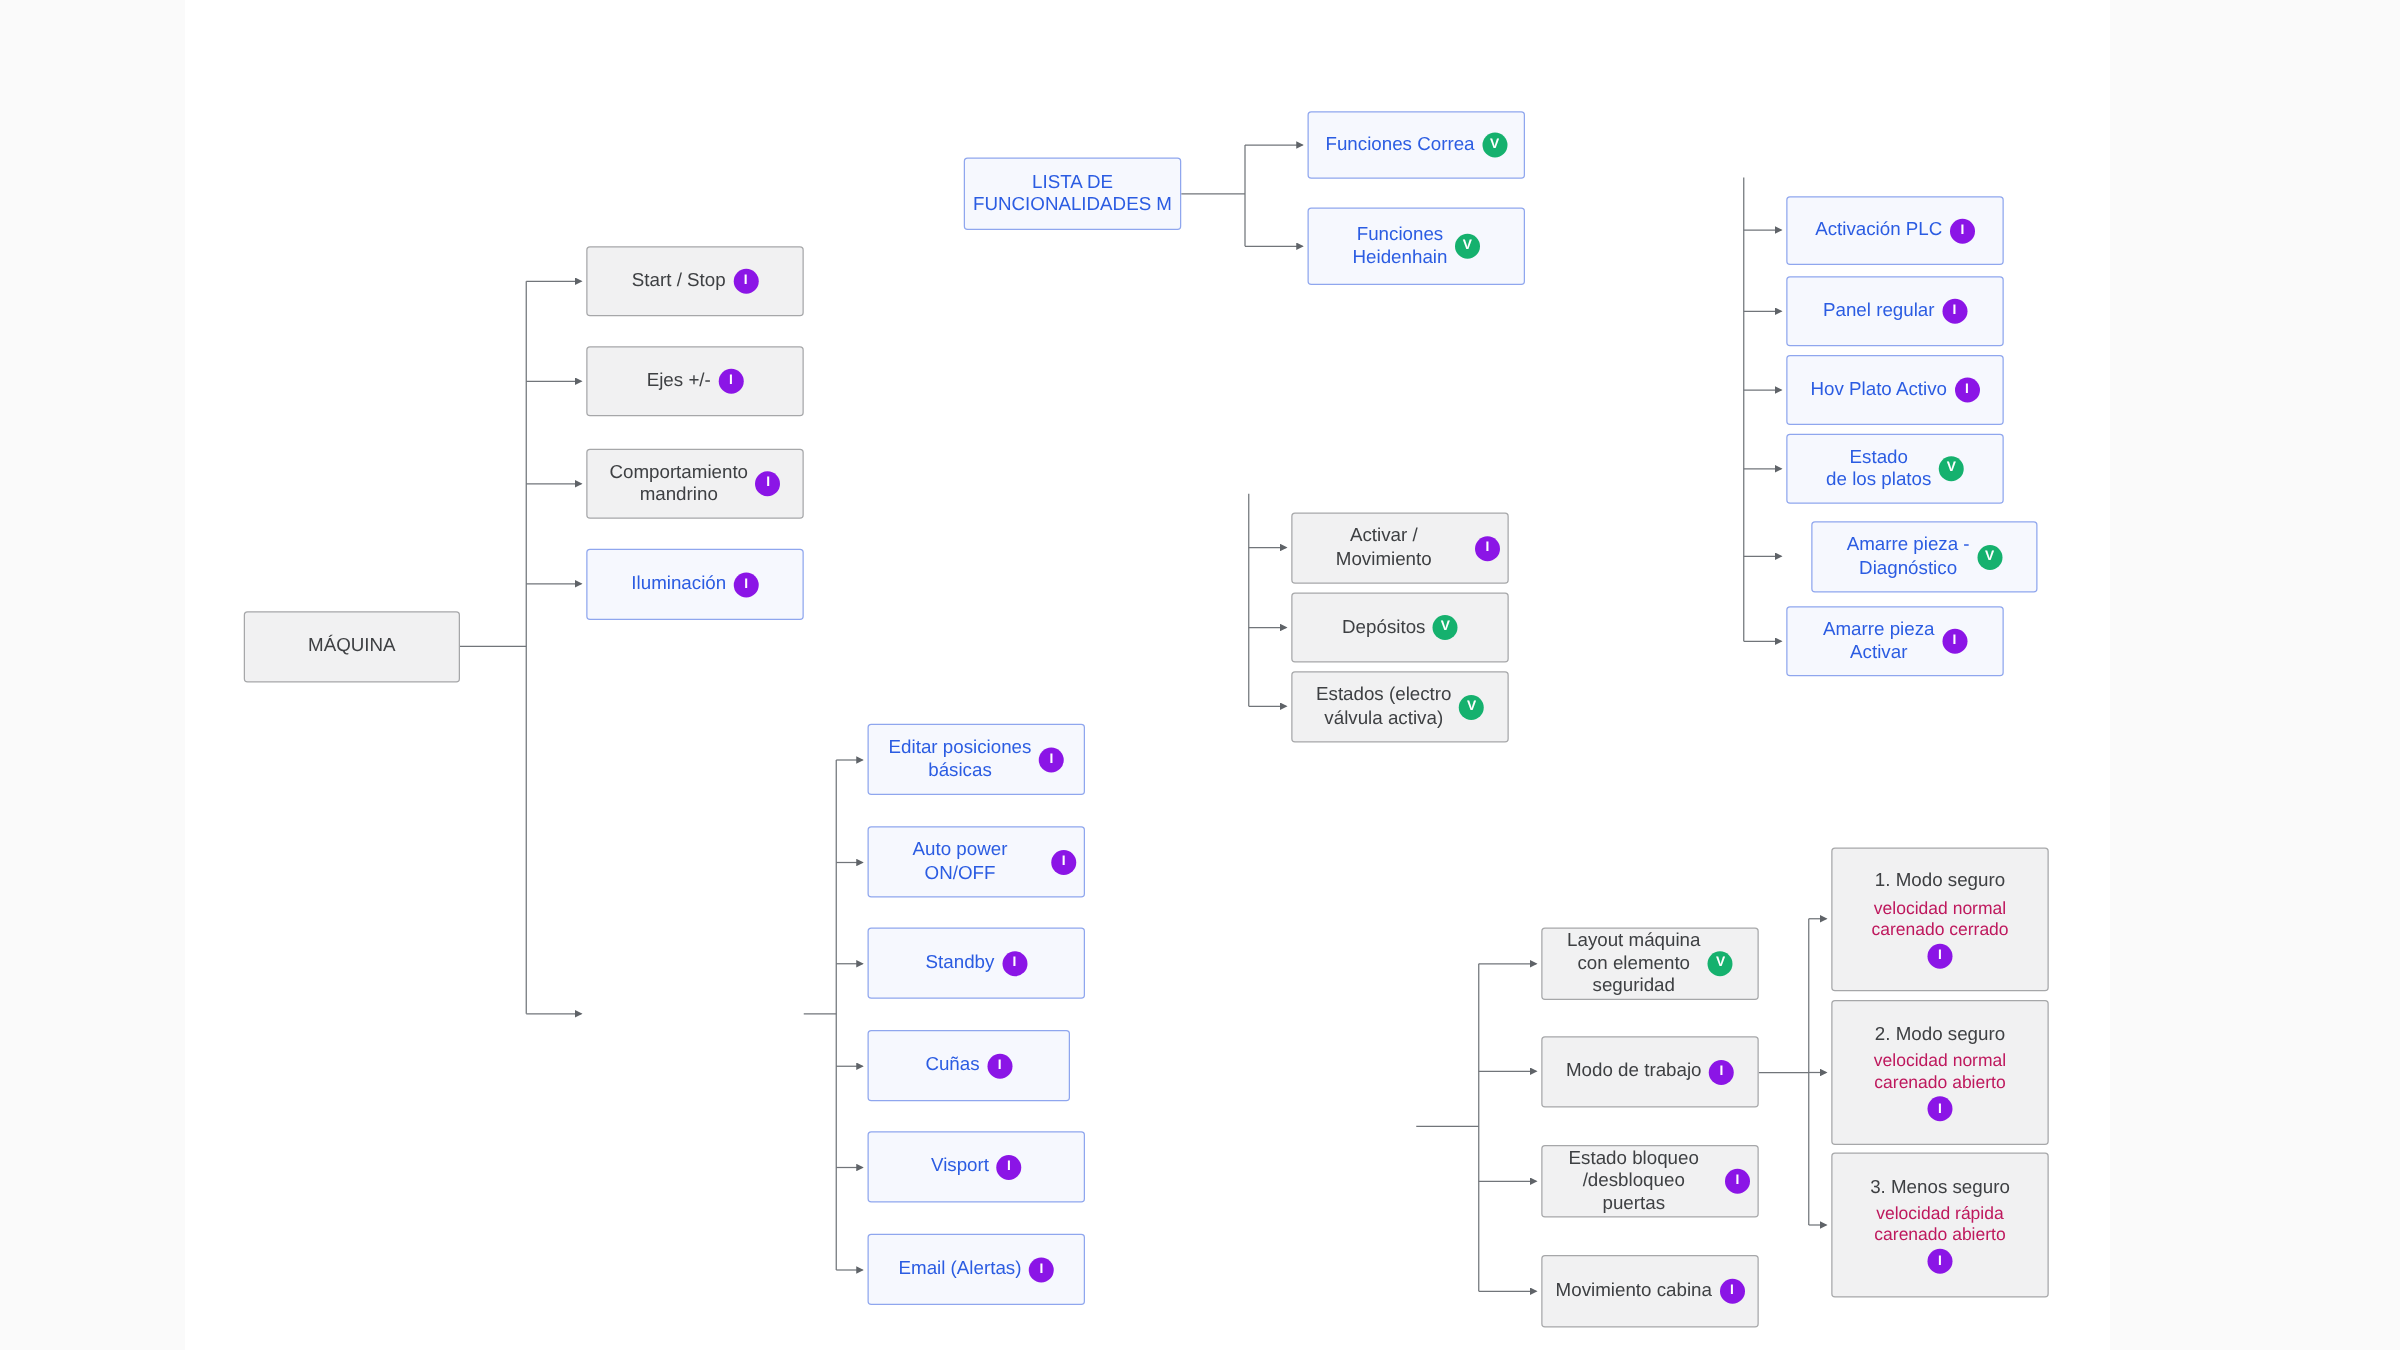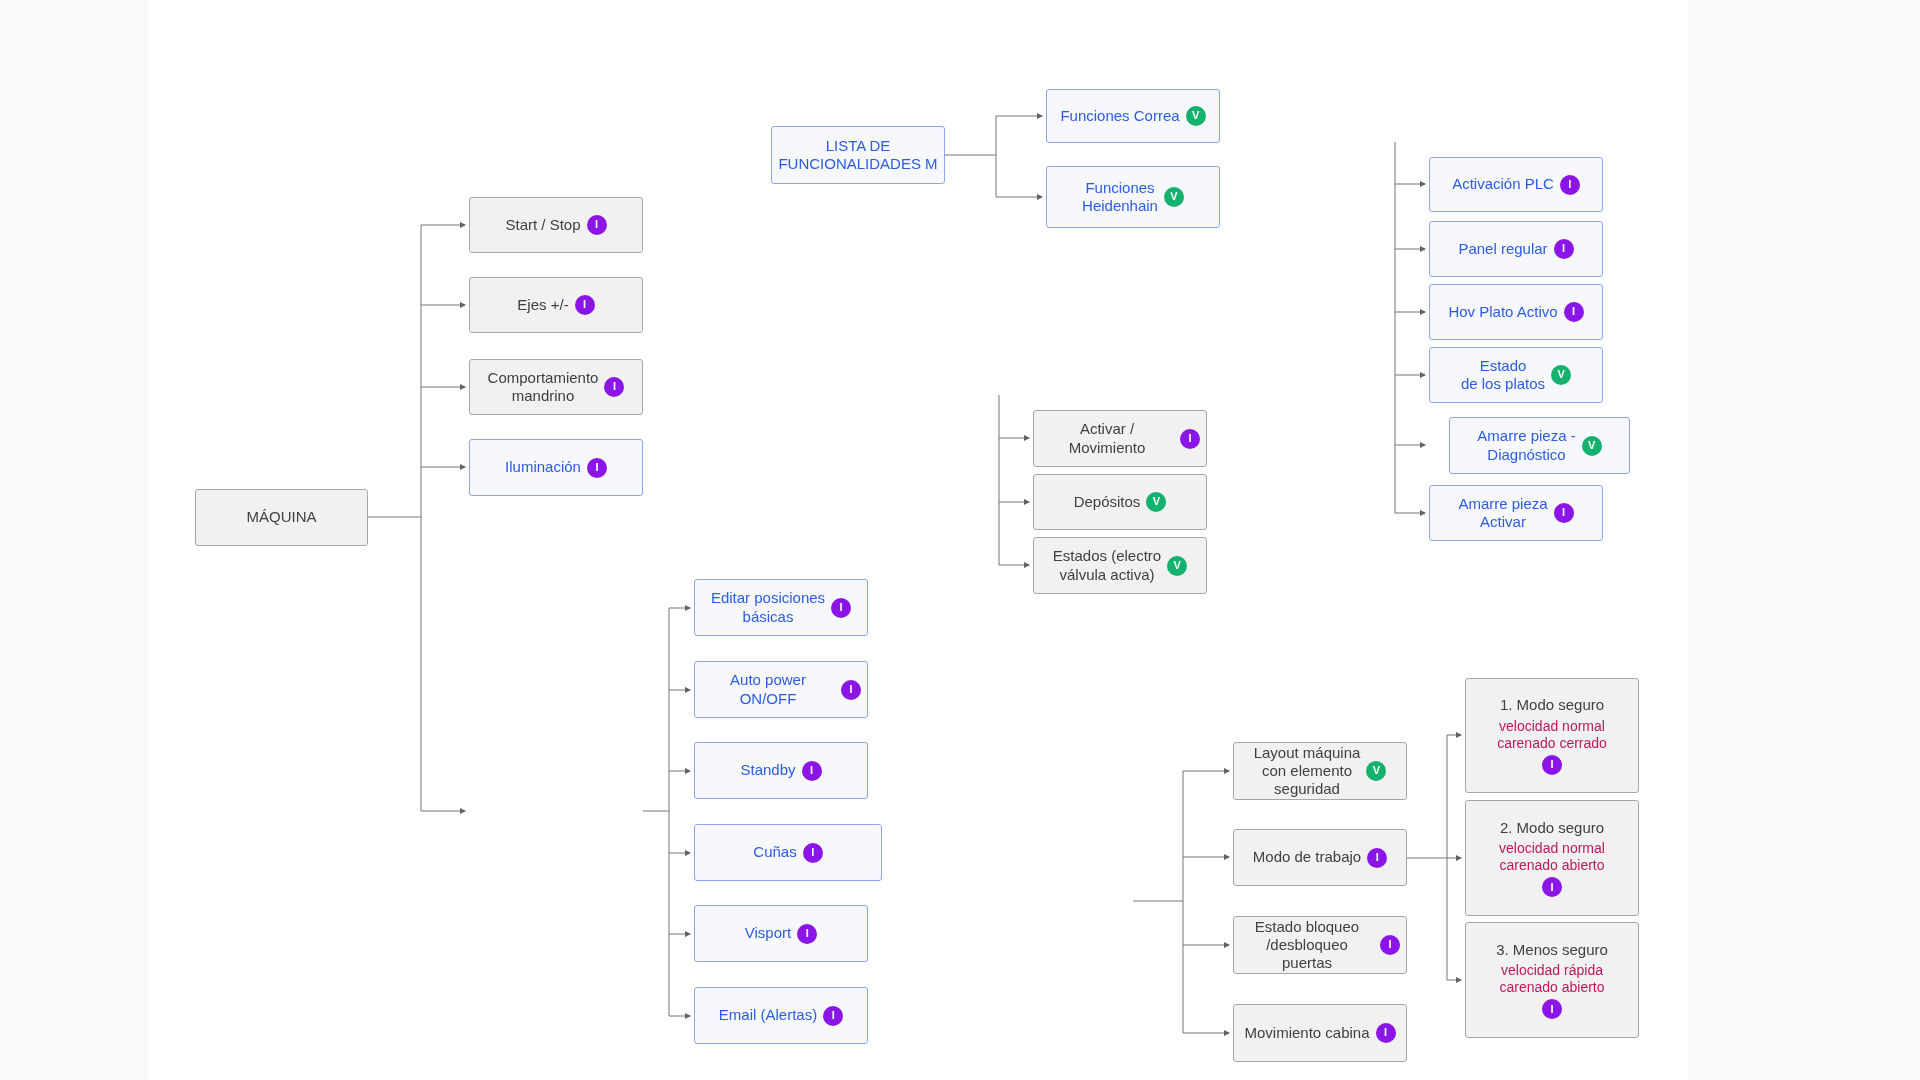--- a/index.html
+++ b/index.html
@@ -117,21 +117,21 @@
     <span class="badge i">I</span>
   </div>
   <div class="node blue" style="left:694px;top:661px;width:174px;height:57px">
     <span class="lbl">Auto power ON/OFF</span>
     <span class="badge i">I</span>
   </div>
   <div class="node blue" style="left:694px;top:742px;width:174px;height:57px">
     <span class="lbl">Standby</span>
     <span class="badge i">I</span>
   </div>
-  <div class="node blue" style="left:694px;top:824px;width:188px;height:57px">
+  <div class="node blue" style="left:694px;top:824px;width:162px;height:57px">
     <span class="lbl">Cuñas</span>
     <span class="badge i">I</span>
   </div>
   <div class="node blue" style="left:694px;top:905px;width:174px;height:57px">
     <span class="lbl">Visport</span>
     <span class="badge i">I</span>
   </div>
   <div class="node blue" style="left:694px;top:987px;width:174px;height:57px">
     <span class="lbl">Email (Alertas)</span>
     <span class="badge i">I</span>

